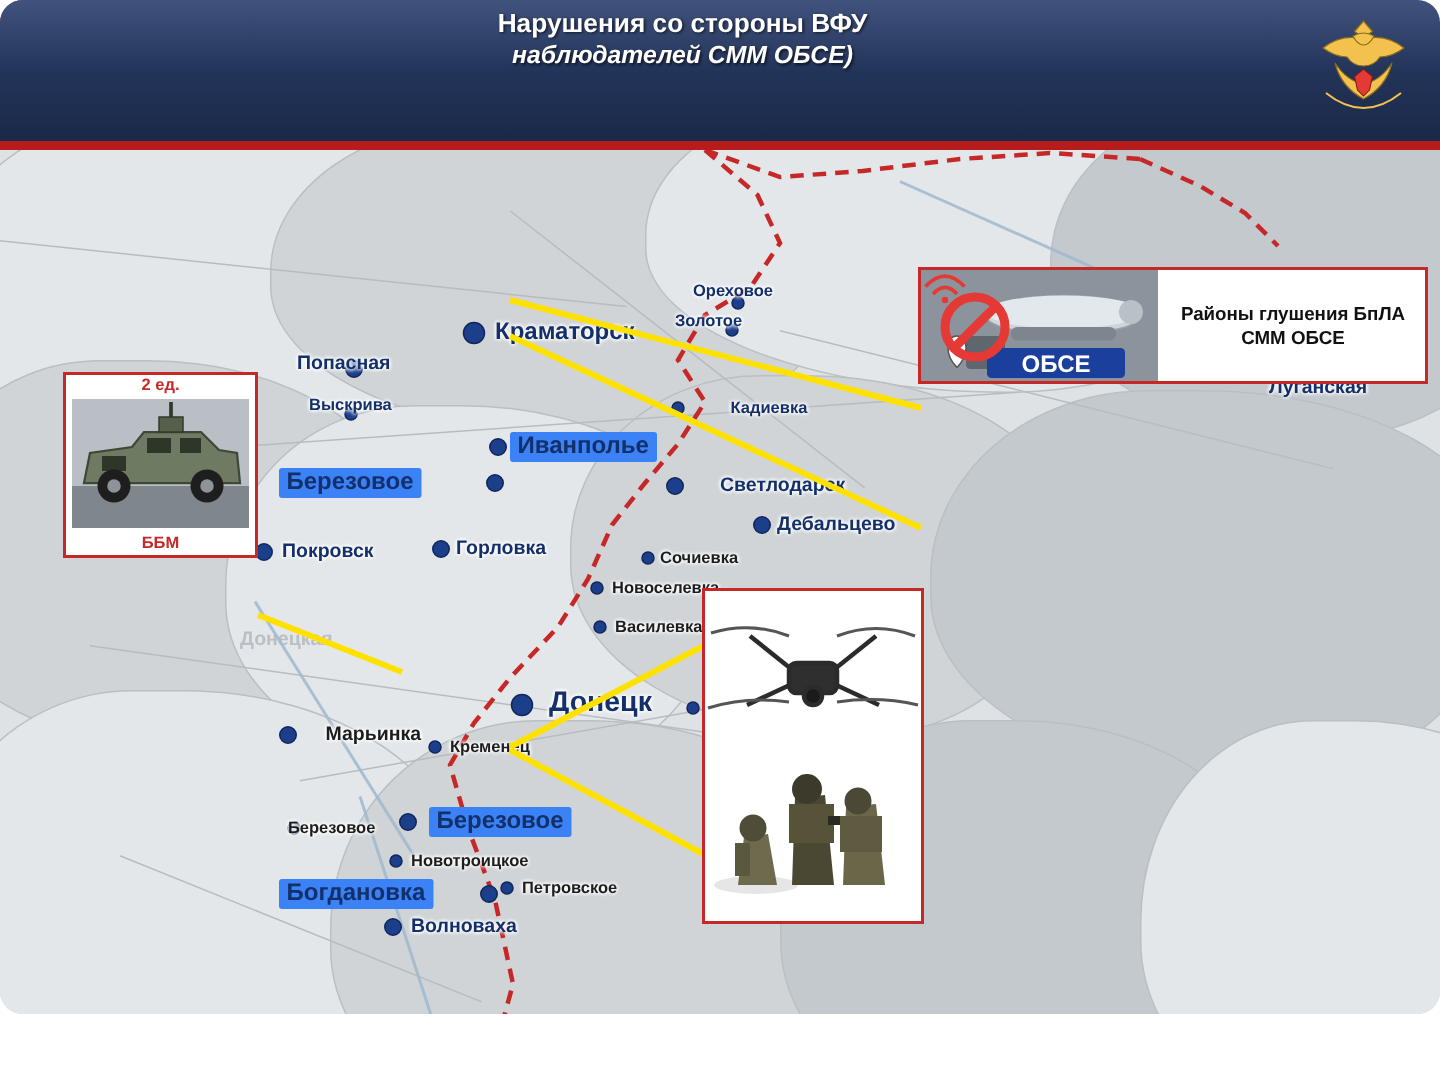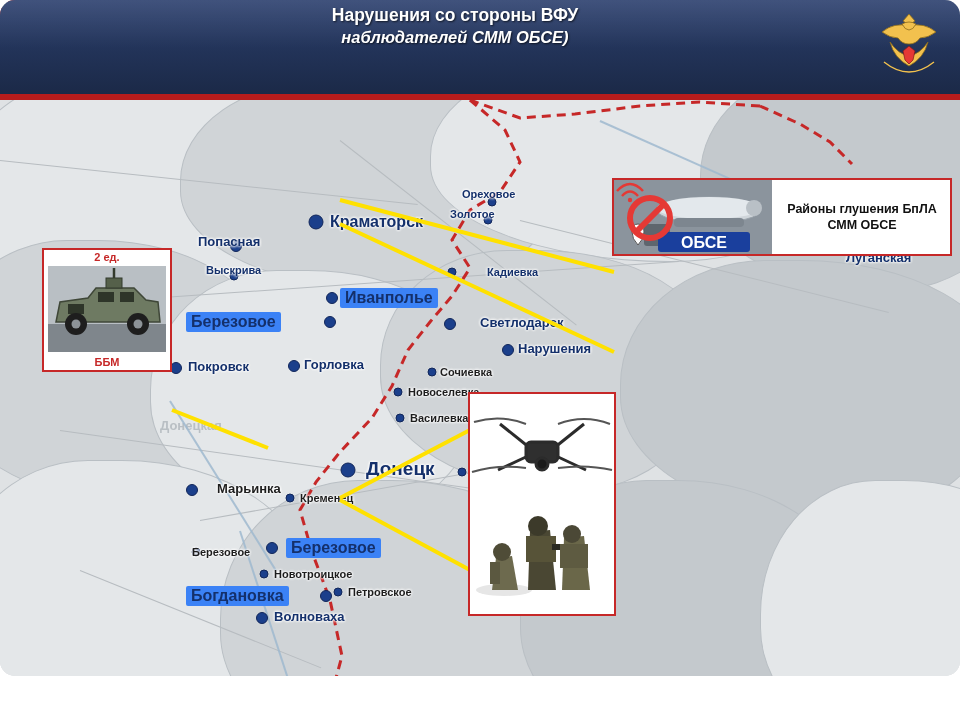--- a/index.html
+++ b/index.html
@@ -315,21 +315,21 @@
       <div class="dot mid" style="left:332px; top:198px;"></div>
       <div class="lab l hl" style="left:340px; top:188px;">Иванполье</div>
 
       <div class="dot mid" style="left:330px; top:222px;"></div>
       <div class="lab l hl" style="left:186px; top:212px;">Березовое</div>
 
       <div class="dot mid" style="left:450px; top:224px;"></div>
       <div class="lab m" style="left:480px; top:215px;">Светлодарск</div>
 
       <div class="dot mid" style="left:508px; top:250px;"></div>
-      <div class="lab m" style="left:518px; top:241px;">Нарушения</div>
+      <div class="lab m" style="left:518px; top:241px;">Дебальцево</div>
 
       <div class="dot mid" style="left:176px; top:268px;"></div>
       <div class="lab m" style="left:188px; top:259px;">Покровск</div>
 
       <div class="dot mid" style="left:294px; top:266px;"></div>
       <div class="lab m" style="left:304px; top:257px;">Горловка</div>
 
       <div class="dot small" style="left:432px; top:272px;"></div>
       <div class="lab s blk" style="left:440px; top:266px;">Сочиевка</div>
 

